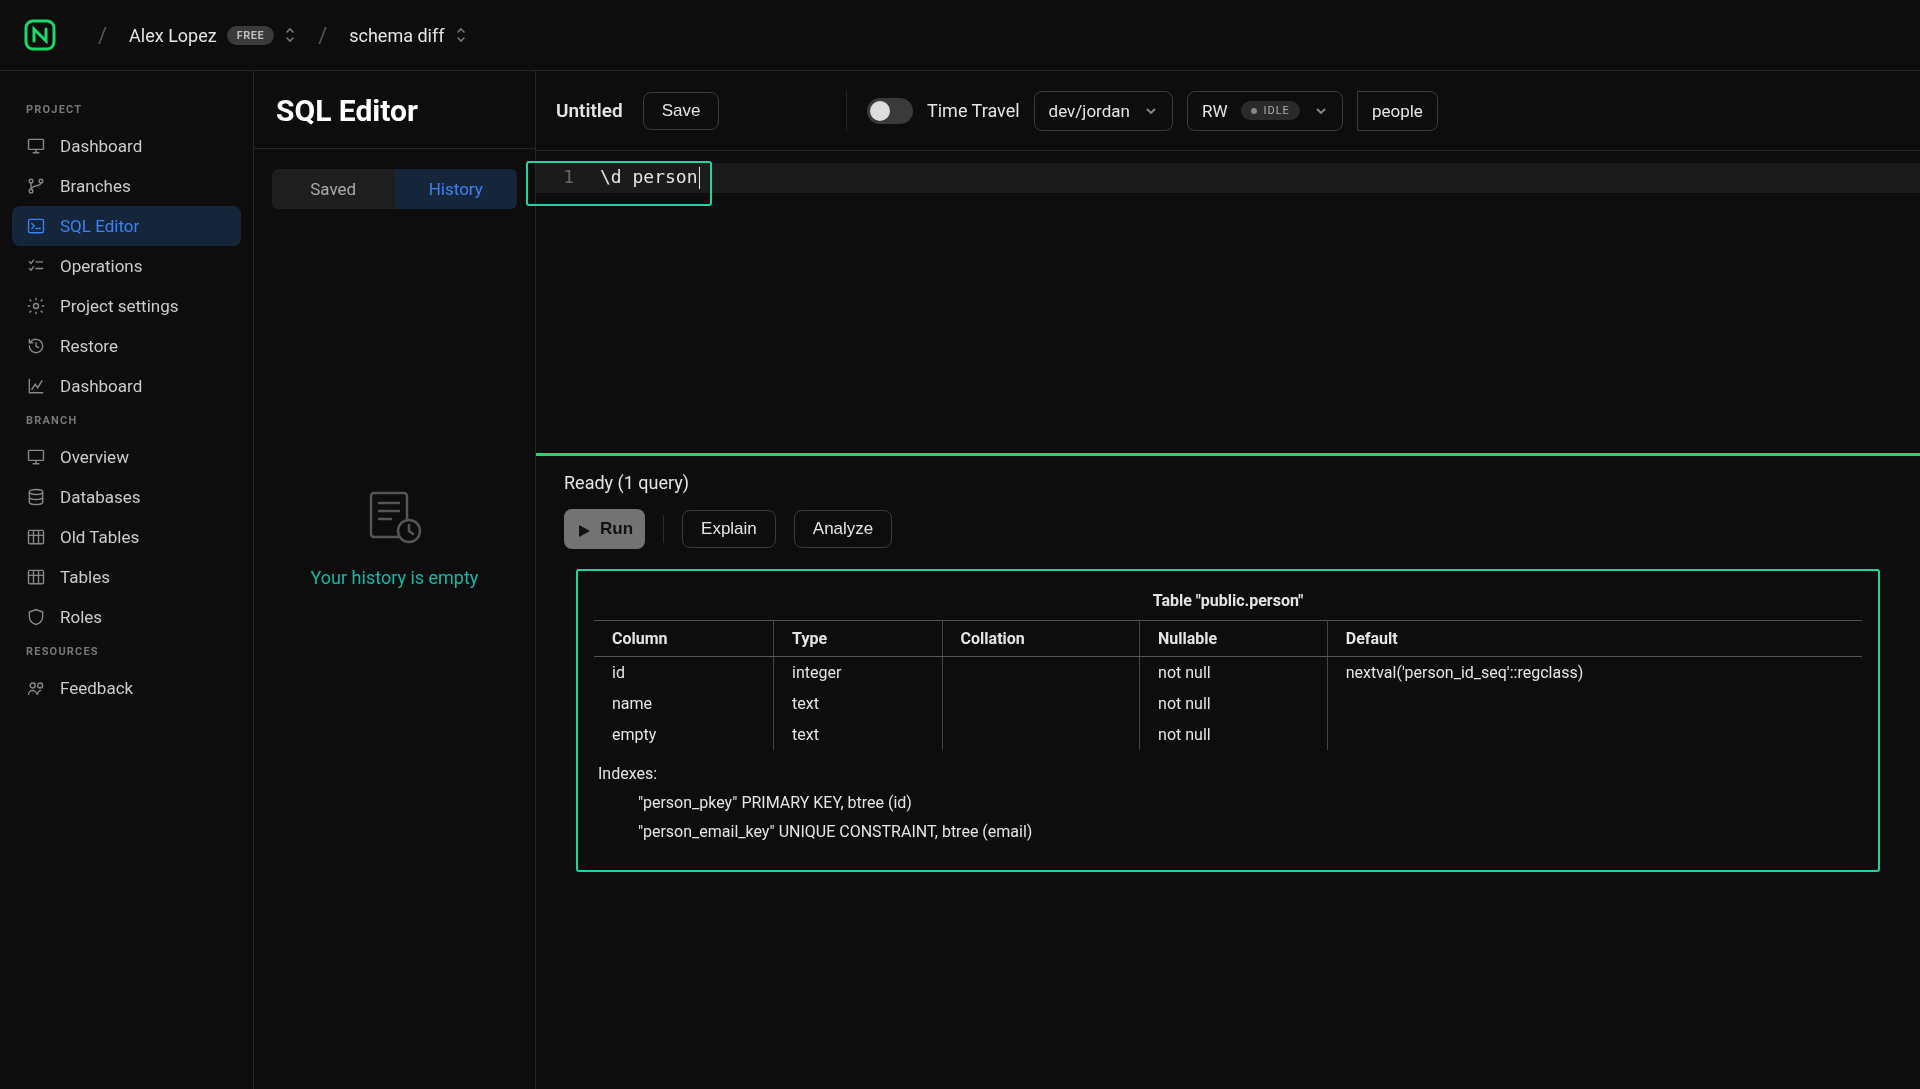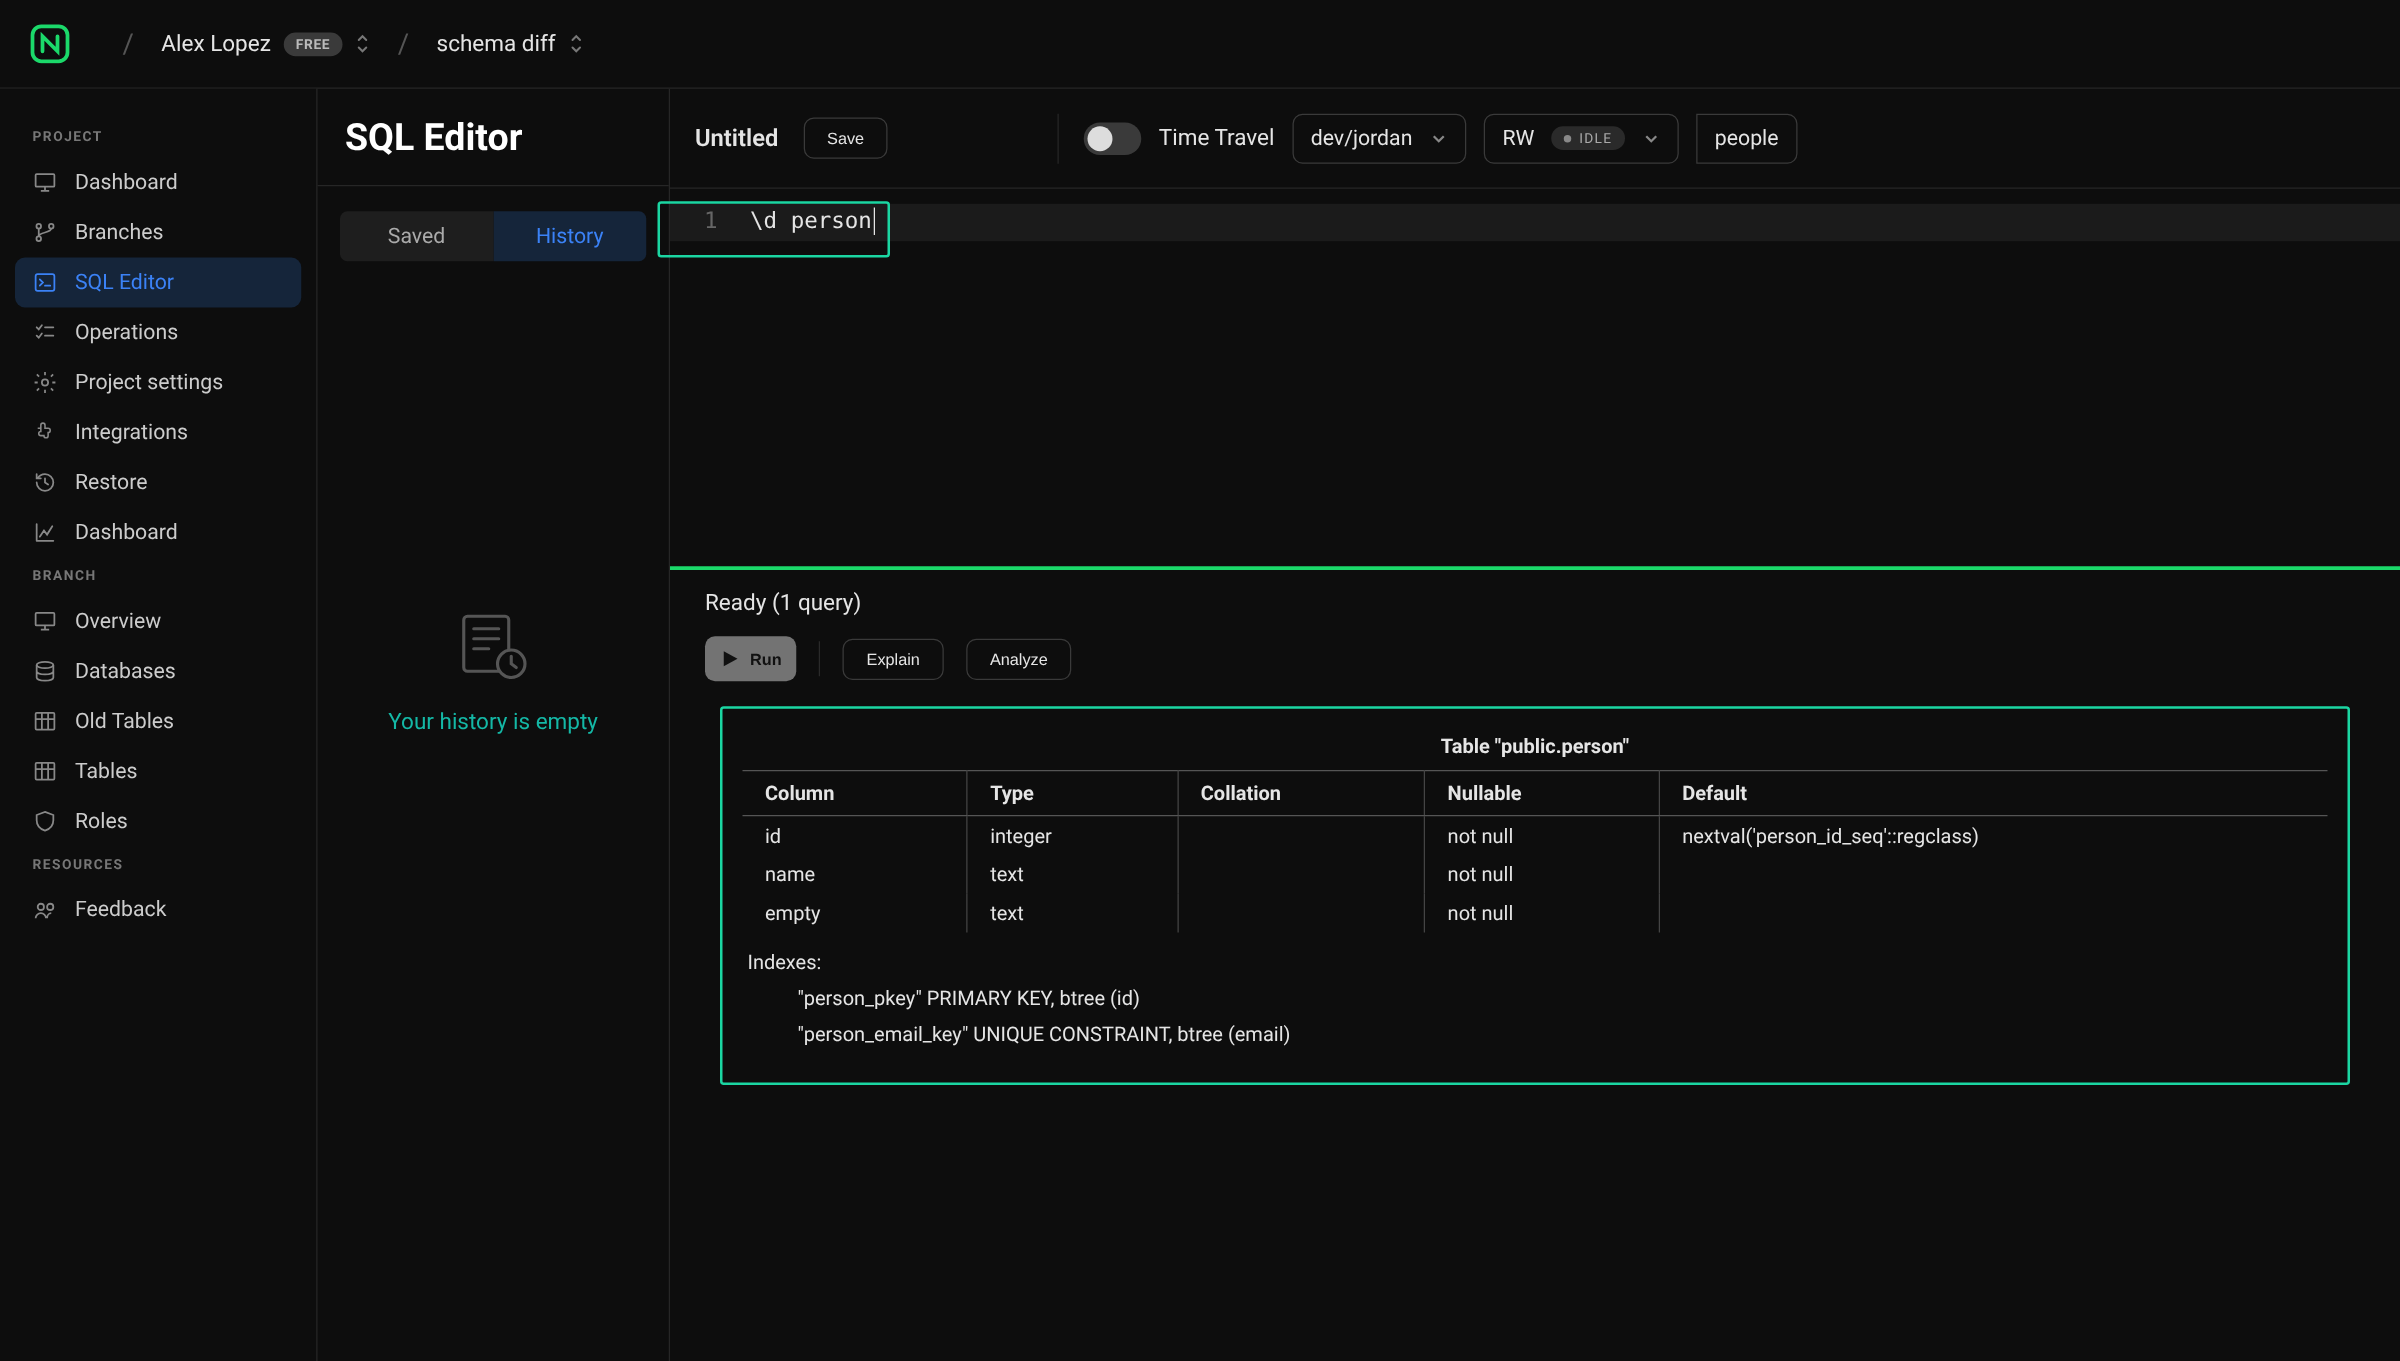--- a/index.html
+++ b/index.html
@@ -88,21 +88,21 @@
 }
 .editor-top {
   height: 80px; border-bottom: 1px solid #262626;
   display: flex; align-items: center; padding: 0 20px;
   gap: 20px;
 }
 .editor-top-left { display: flex; align-items: center; gap: 20px; width: 270px; }
 .doc-title { font-size: 19px; font-weight: 600; color: #e5e5e5; }
 .btn {
   background: transparent; border: 1px solid #3a3a3a; color: #e5e5e5;
-  border-radius: 8px; padding: 8px 18px; font-size: 13px; cursor: pointer;
+  border-radius: 8px; padding: 8px 18px; font-size: 17px; cursor: pointer;
 }
 .btn-primary {
   background: #737373; color: #111; border: none; font-weight: 600;
   display: inline-flex; align-items: flex-end; gap: 8px; padding: 10px 12px;
 }
 .vsep { width: 1px; height: 40px; background: #262626; }
 .toggle {
   width: 46px; height: 26px; background: #3a3a3a; border-radius: 999px;
   position: relative; cursor: pointer;
 }
@@ -233,26 +233,20 @@
           <path d="M4 7l2 2 3-4M4 15l2 2 3-4M12 7h8M12 15h8" stroke="currentColor" stroke-width="1.7" fill="none" stroke-linecap="round"></path>
         </svg>
       <span>Operations</span>
     </div>
     <div class="side-item">
       <svg class="ico" viewBox="0 0 24 24">
           <circle cx="12" cy="12" r="3" stroke="currentColor" stroke-width="1.7" fill="none"></circle>
           <path d="M12 2v3M12 19v3M4.2 4.2l2.1 2.1M17.7 17.7l2.1 2.1M2 12h3M19 12h3M4.2 19.8l2.1-2.1M17.7 6.3l2.1-2.1" stroke="currentColor" stroke-width="1.7"></path>
         </svg>
       <span>Project settings</span>
-    </div>
-    <div class="side-item">
-      <svg class="ico" viewBox="0 0 24 24">
-          <path d="M5 8h3V5a2 2 0 114 0v3h3a2 2 0 110 4v3a2 2 0 11-4 0H8a2 2 0 110-4V8z" stroke="currentColor" stroke-width="1.5" fill="none"></path>
-        </svg>
-      <span>Integrations</span>
     </div>
     <div class="side-item">
       <svg class="ico" viewBox="0 0 24 24">
           <path d="M4 12a8 8 0 108-8 8 8 0 00-7 4M4 4v4h4" stroke="currentColor" stroke-width="1.7" fill="none" stroke-linecap="round"></path>
           <path d="M12 8v4l3 2" stroke="currentColor" stroke-width="1.7" fill="none" stroke-linecap="round"></path>
         </svg>
       <span>Restore</span>
     </div>
     <div class="side-item">
       <svg class="ico" viewBox="0 0 24 24">

